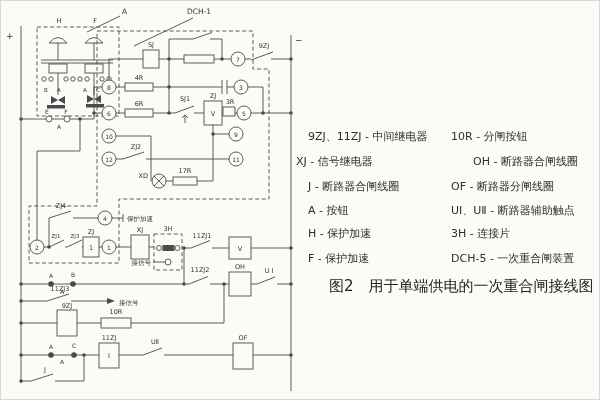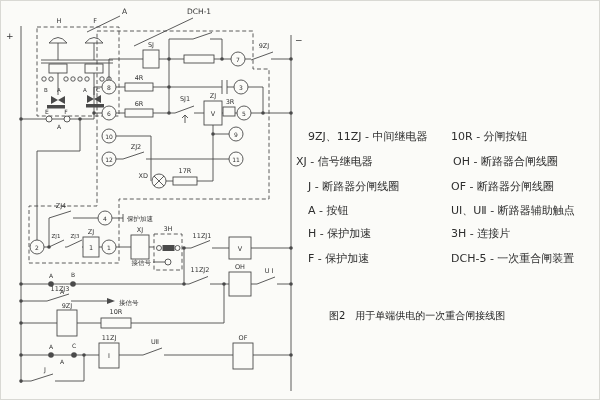--- a/index.html
+++ b/index.html
@@ -14,21 +14,21 @@
   .solid{fill:#4a4a4a !important;stroke:none !important;}
   svg text{fill:#333;stroke:none;font-size:6.5px;font-family:"DejaVu Sans",sans-serif;}
   svg text.t9{font-size:9px;}
   svg text.t55{font-size:5.5px;}
   svg text.t6{font-size:6px;}
   svg text.t7{font-size:7.5px;}
   svg text.mid{text-anchor:middle;}
   svg text.end{text-anchor:end;}
   
   .legend-item{position:absolute;font-size:11px;line-height:14px;color:#2e2e2e;white-space:nowrap;}
-  .caption{position:absolute;font-size:10px;color:#222;white-space:nowrap;margin-top:32px;}
+  .caption{position:absolute;font-size:15px;color:#222;white-space:nowrap;}
 </style>
 </head>
 <body>
 
 <div class="stage">
 
 <svg width="600" height="400" viewBox="0 0 600 400">
   <defs>
     <pattern id="hx" patternUnits="userSpaceOnUse" width="4" height="4">
       <path d="M0,4 l4,-4" stroke="#4a4a4a" stroke-width="0.7"></path>
@@ -428,27 +428,27 @@
     <text class="t6 mid" x="235" y="160.5">11</text>
     <text class="t6 mid" x="104" y="219.5">4</text>
     <text class="t6 mid" x="36" y="248.5">2</text>
     <text class="t6 mid" x="108" y="248.5">1</text>
   </g>
 </svg>
 
 <div>
   <div class="legend-item" style="left:307px;top:129px">9ZJ、11ZJ - 中间继电器</div>
   <div class="legend-item" style="left:295px;top:154px">XJ - 信号继电器</div>
-  <div class="legend-item" style="left:307px;top:179px">J - 断路器分闸线圈</div>
+  <div class="legend-item" style="left:307px;top:179px">J - 断路器合闸线圈</div>
   <div class="legend-item" style="left:307px;top:203px">A - 按钮</div>
   <div class="legend-item" style="left:307px;top:226px">H - 保护加速</div>
   <div class="legend-item" style="left:307px;top:251px">F - 保护加速</div>
 
   <div class="legend-item" style="left:450px;top:129px">10R - 分闸按钮</div>
-  <div class="legend-item" style="left:452px;top:154px">OH - 断路器合闸线圈</div>
+  <div class="legend-item" style="left:472px;top:154px">OH - 断路器合闸线圈</div>
   <div class="legend-item" style="left:450px;top:179px">OF - 断路器分闸线圈</div>
   <div class="legend-item" style="left:450px;top:203px">UⅠ、UⅡ - 断路器辅助触点</div>
   <div class="legend-item" style="left:450px;top:226px">3H - 连接片</div>
   <div class="legend-item" style="left:450px;top:251px">DCH-5 - 一次重合闸装置</div>
 
   <div class="caption" style="left:328px;top:276px">图2　用于单端供电的一次重合闸接线图</div>
 </div>
 
 </div>
 

